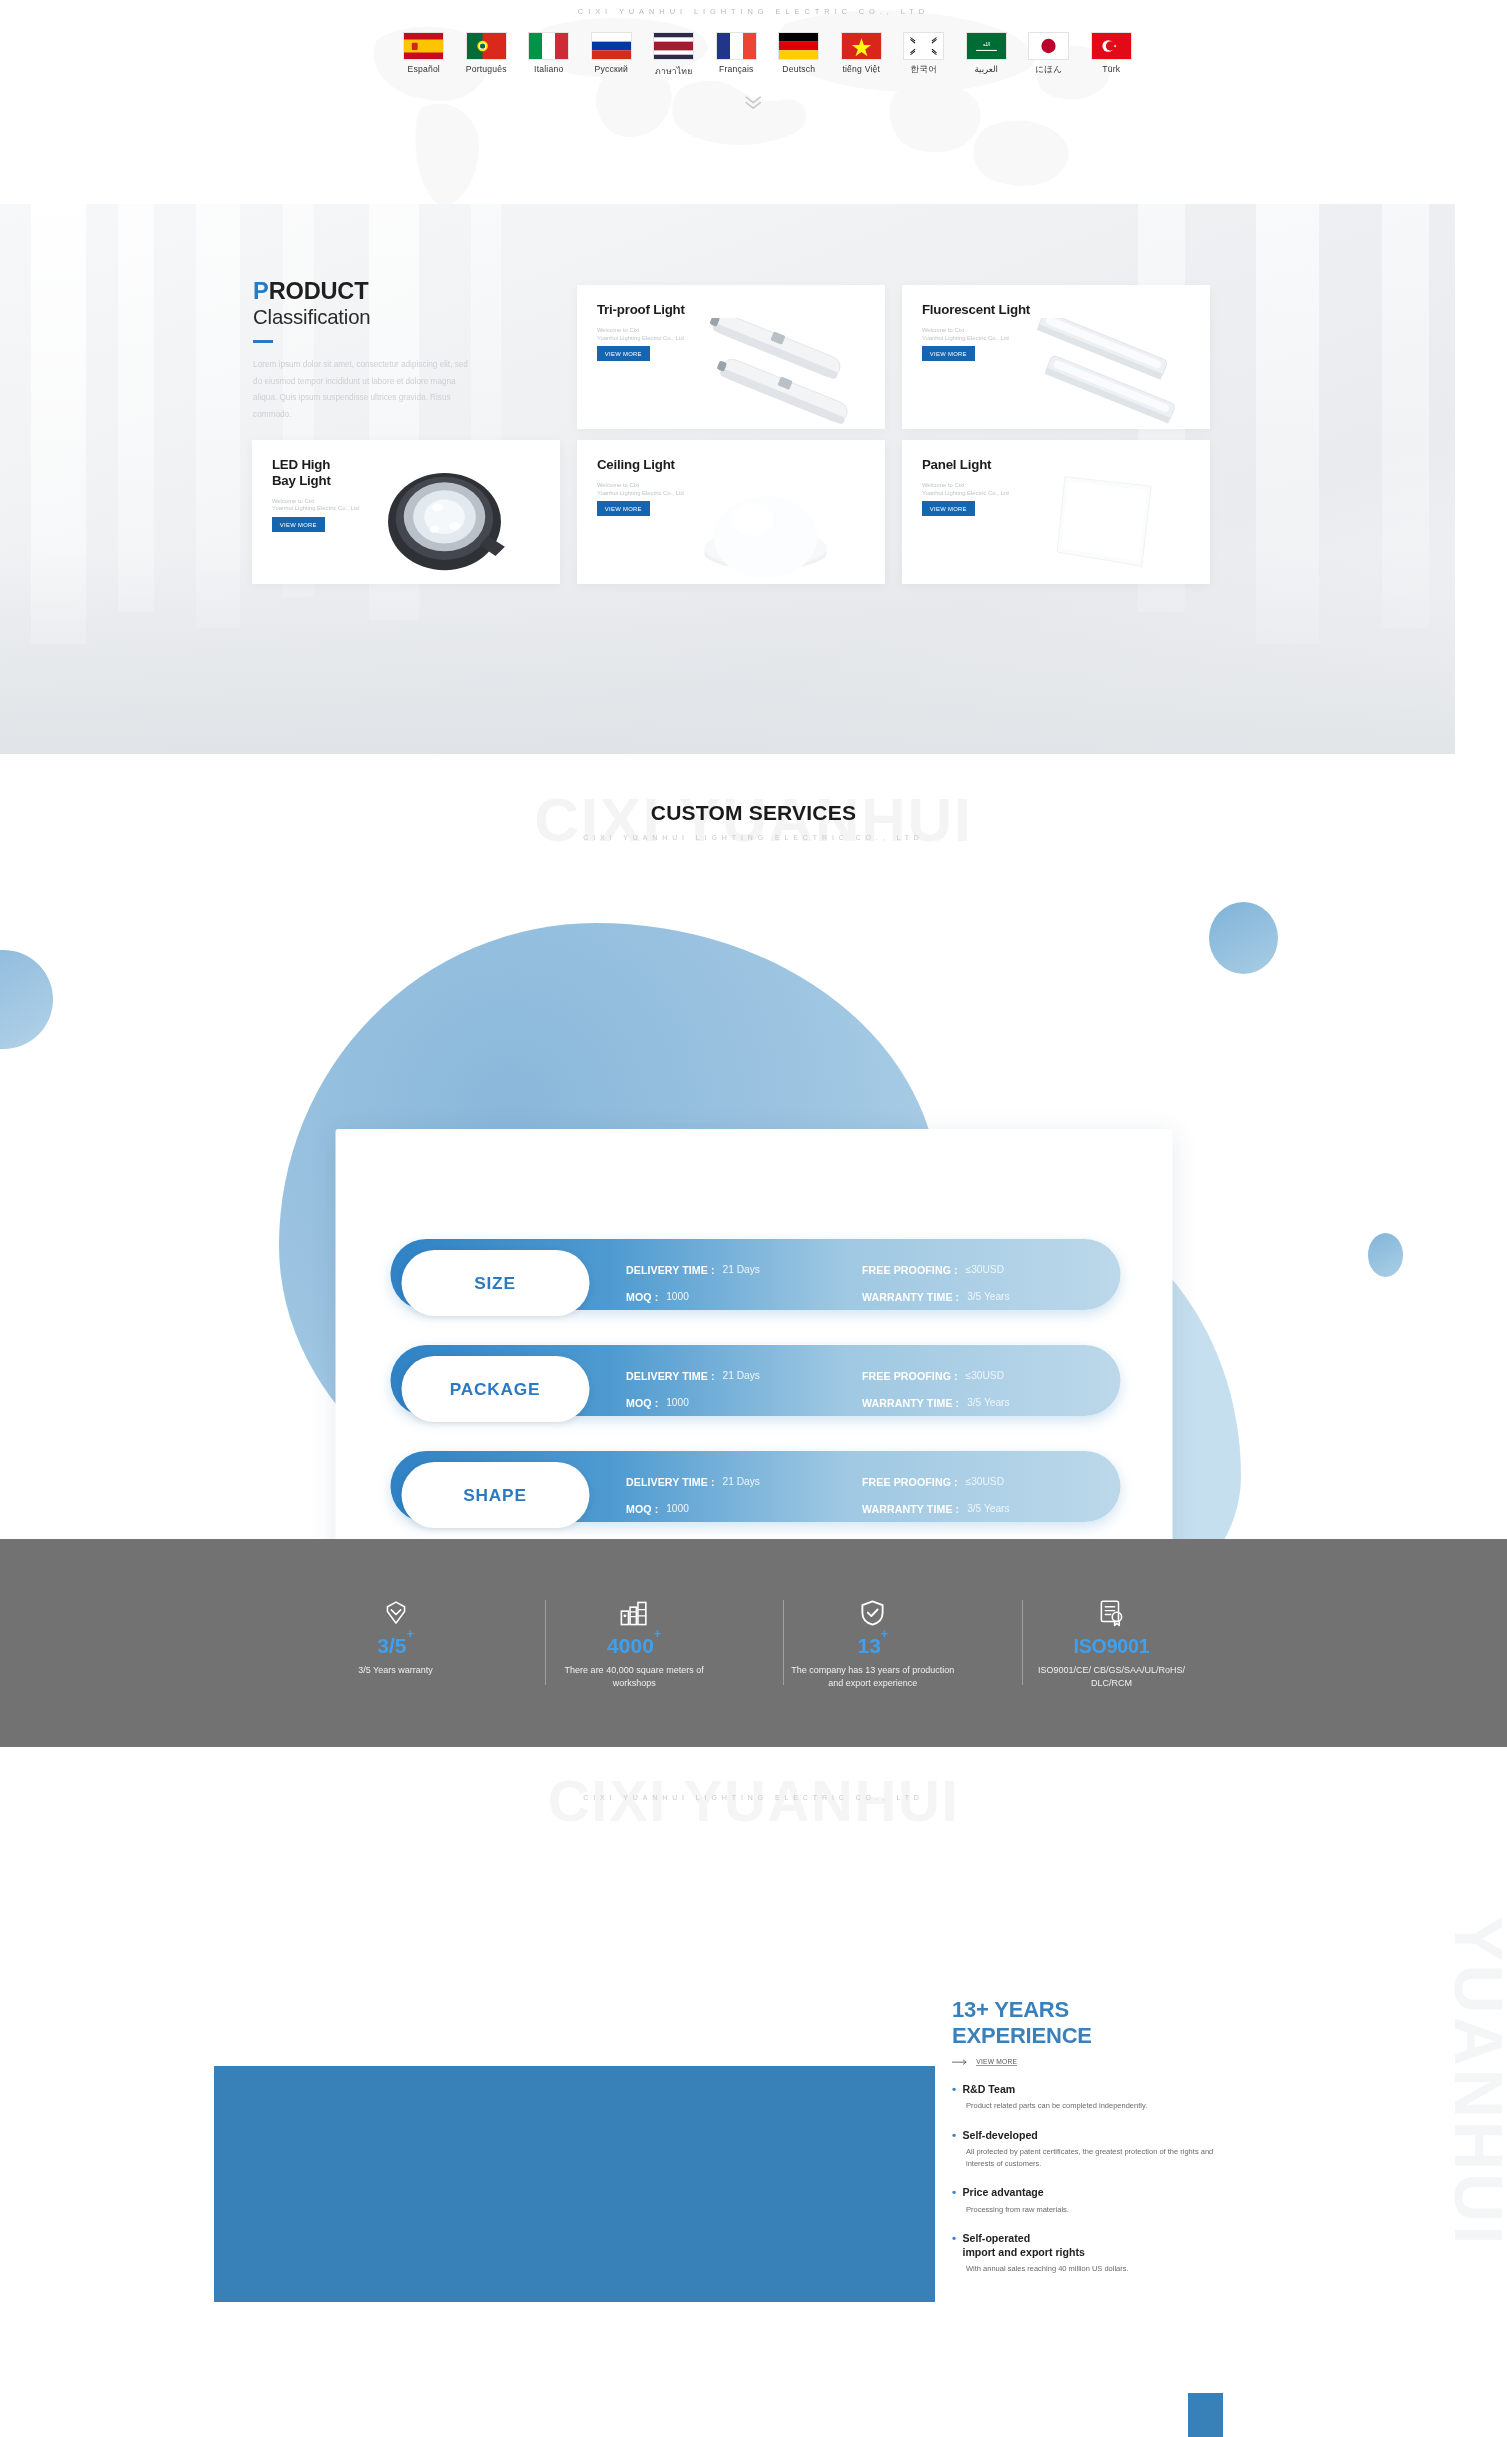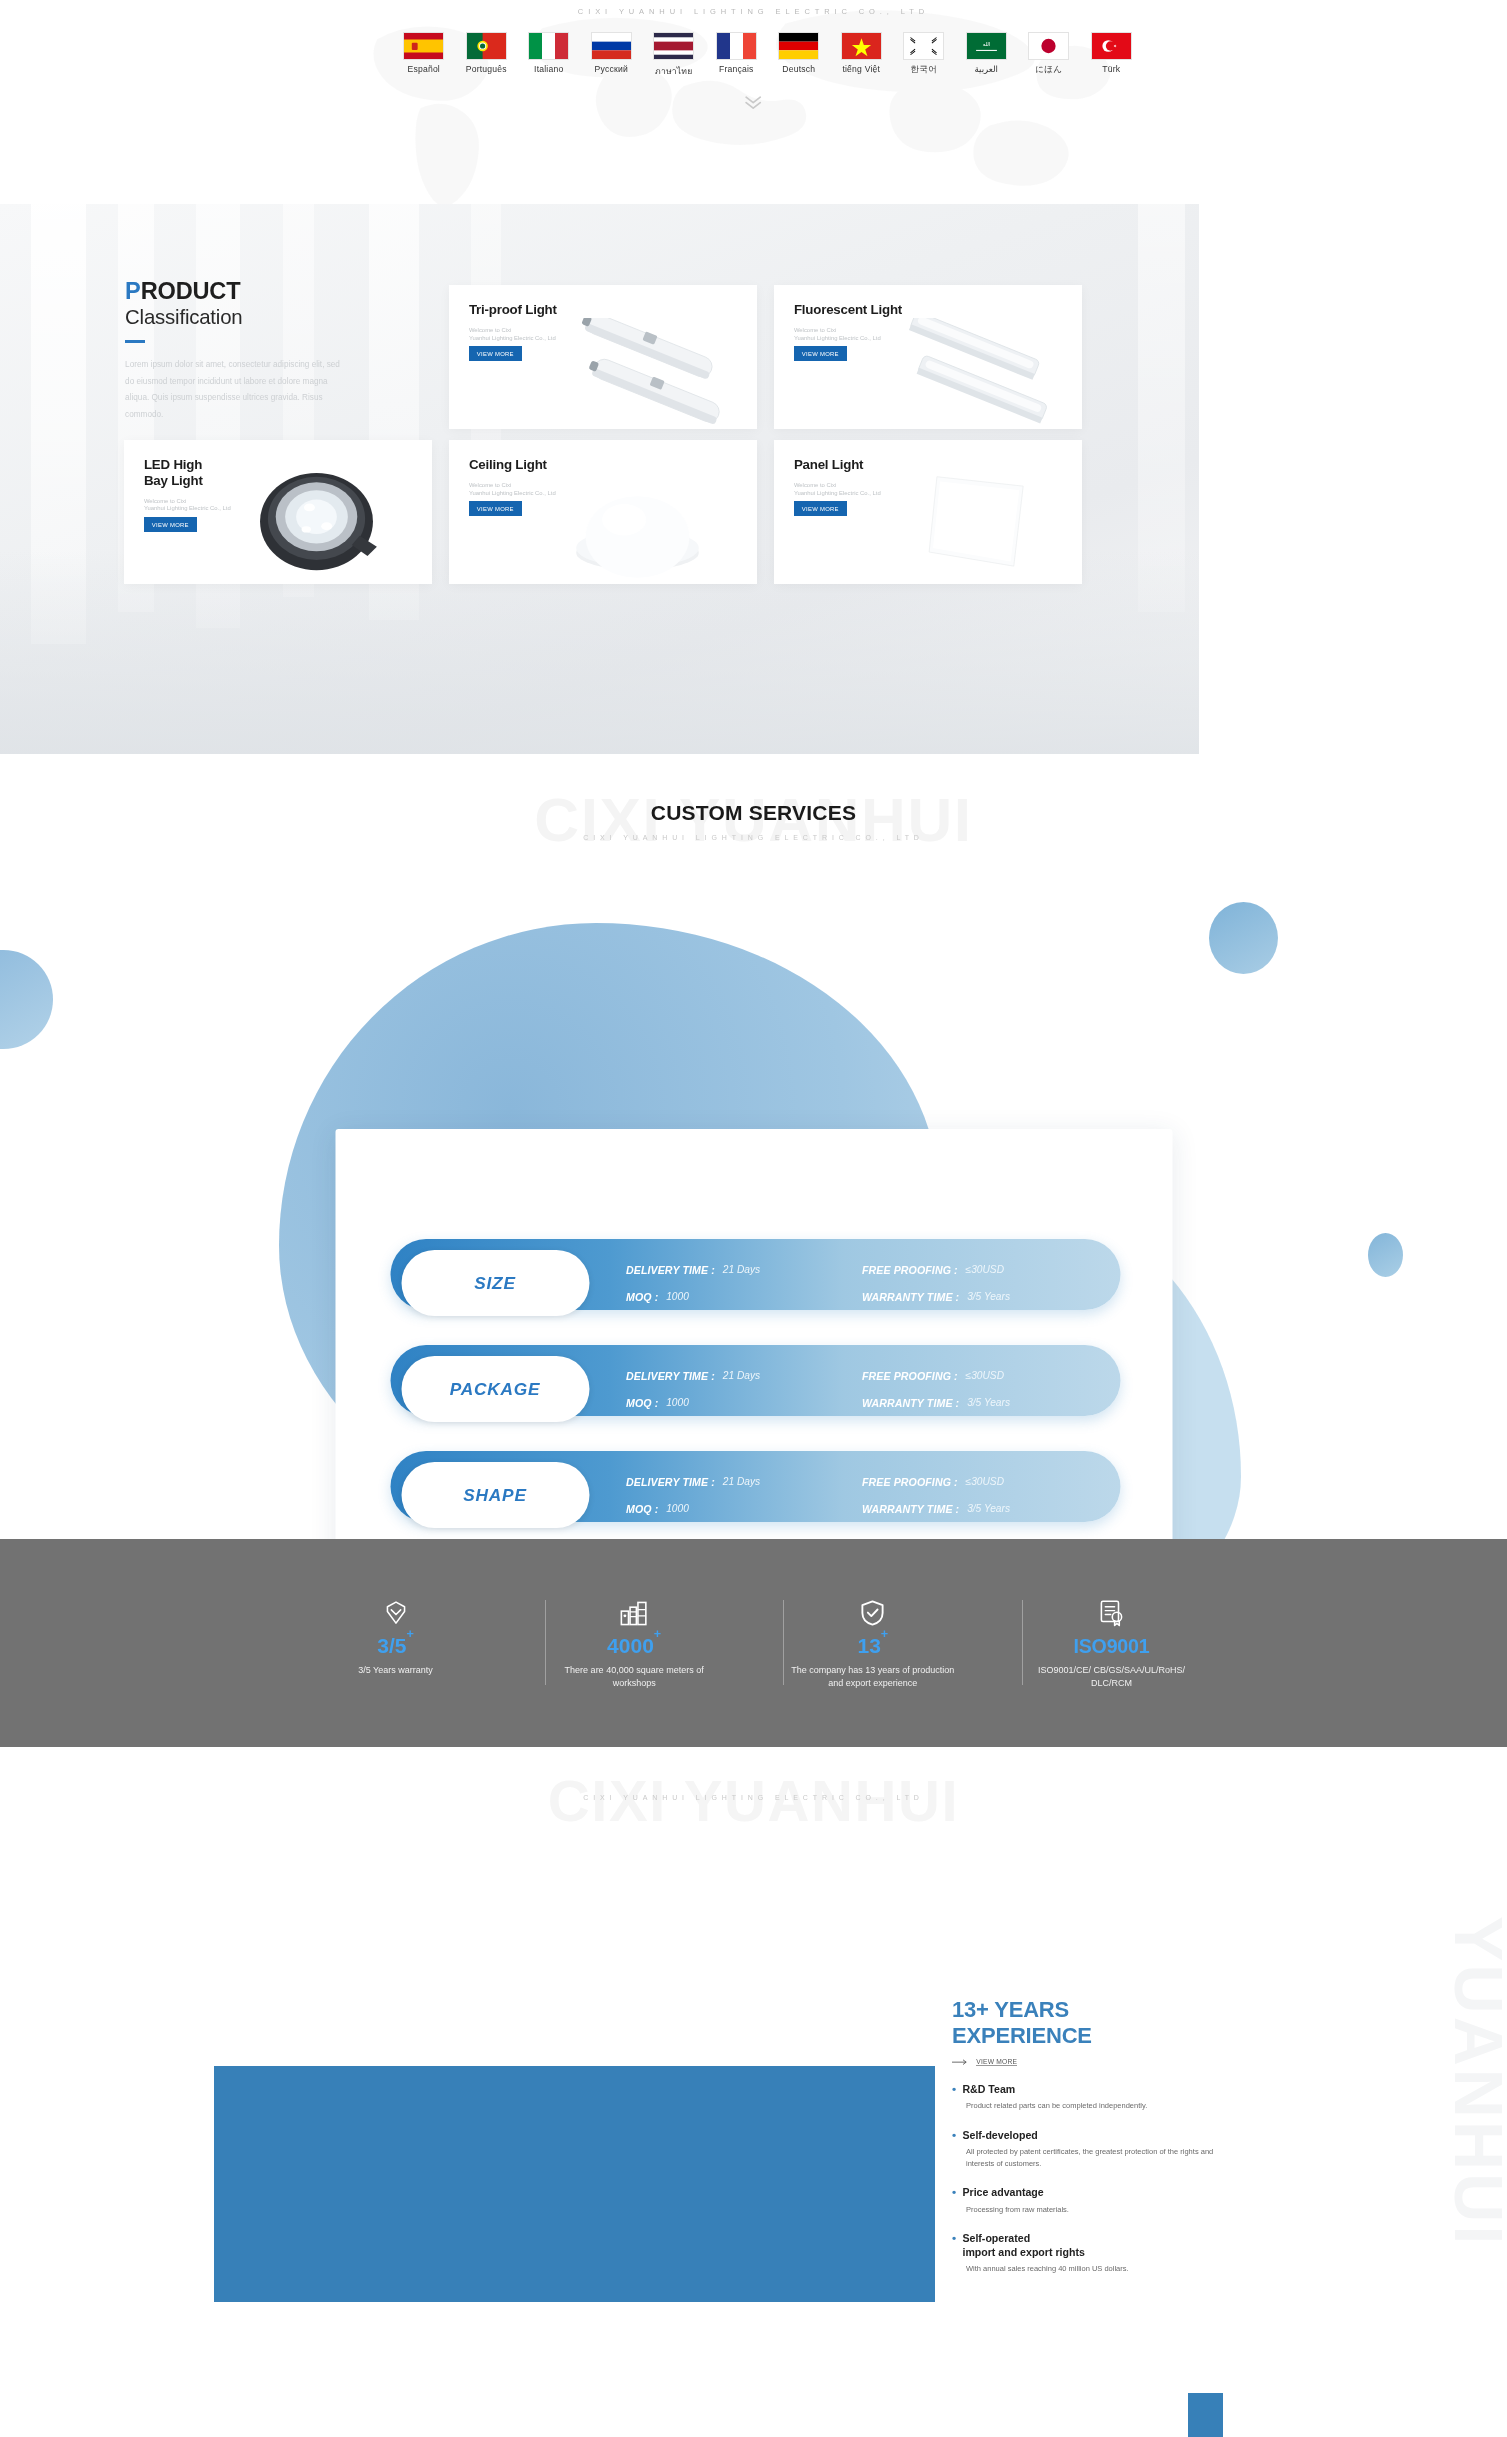--- a/index.html
+++ b/index.html
@@ -44,21 +44,21 @@
     margin-top:4.7px; font-size:8.6px; color:#333; white-space:nowrap;
     letter-spacing:0.2px;
   }
   .scroll-chevron{
     position:relative; margin:12.6px auto 0; width:31px; height:23.6px;
     display:flex; align-items:center; justify-content:center; cursor:pointer;
   }
 
   
   .product-section{
-    position:relative; width:1199px; height:550px;
+    position:relative; width:1455px; height:550px;
     background:linear-gradient(160deg,#f7f8f9 0%,#eef0f2 40%,#e9ebee 70%,#f4f5f6 100%);
     overflow:hidden;
   }
   .warehouse-bg{ position:absolute; inset:0; }
   .pillar{
     position:absolute; top:0; background:linear-gradient(180deg,rgba(255,255,255,.95),rgba(255,255,255,.35));
   }
   .floor{
     position:absolute; left:0; right:0; bottom:0; height:204px;
     background:linear-gradient(180deg,rgba(232,234,237,.0),rgba(222,226,230,.85));
@@ -124,21 +124,20 @@
   .blob{ position:absolute; border-radius:50%; }
   .cs-card{
     position:absolute; left:50%; transform:translateX(-50%); top:375px;
     width:837px; height:455px; background:#fff; border-radius:3.1px;
     box-shadow:0 4.7px 27px rgba(30,60,90,.10);
   }
   .svc-row{
     position:absolute; left:55px; width:730px; height:71px; border-radius:44px;
     background:linear-gradient(90deg,#2f82c4 0%,#4e9ad0 30%,#9fc8e2 62%,#bcd8ea 100%);
     box-shadow:0 4.7px 12.6px rgba(47,130,196,.22);
-    font-style:italic;
   }
   .svc-pill{
     position:absolute; left:11px; top:11px; width:188px; height:66px;
     background:#fff; border-radius:33px; display:flex; align-items:center; justify-content:center;
     box-shadow:0 1.6px 6.3px rgba(0,0,0,.10); cursor:pointer;
   }
   .svc-pill span{ font-size:17.3px; font-weight:700; color:#2b79c2; letter-spacing:0.8px; }
   .svc-fields{ position:absolute; left:236px; top:17.3px; width:495px; }
   .svc-line{ display:flex; height:27px; align-items:center; }
   .svc-k{ font-size:10.6px; font-weight:700; color:#fff; letter-spacing:0.1px; }

